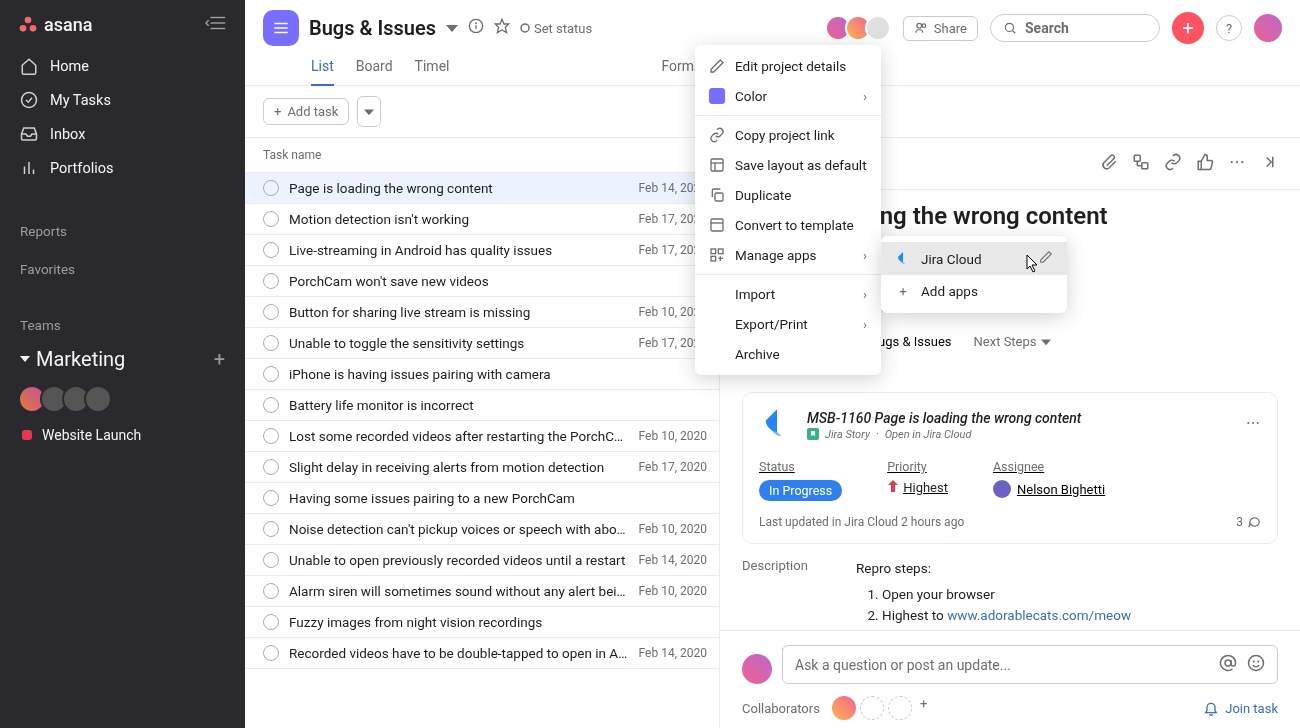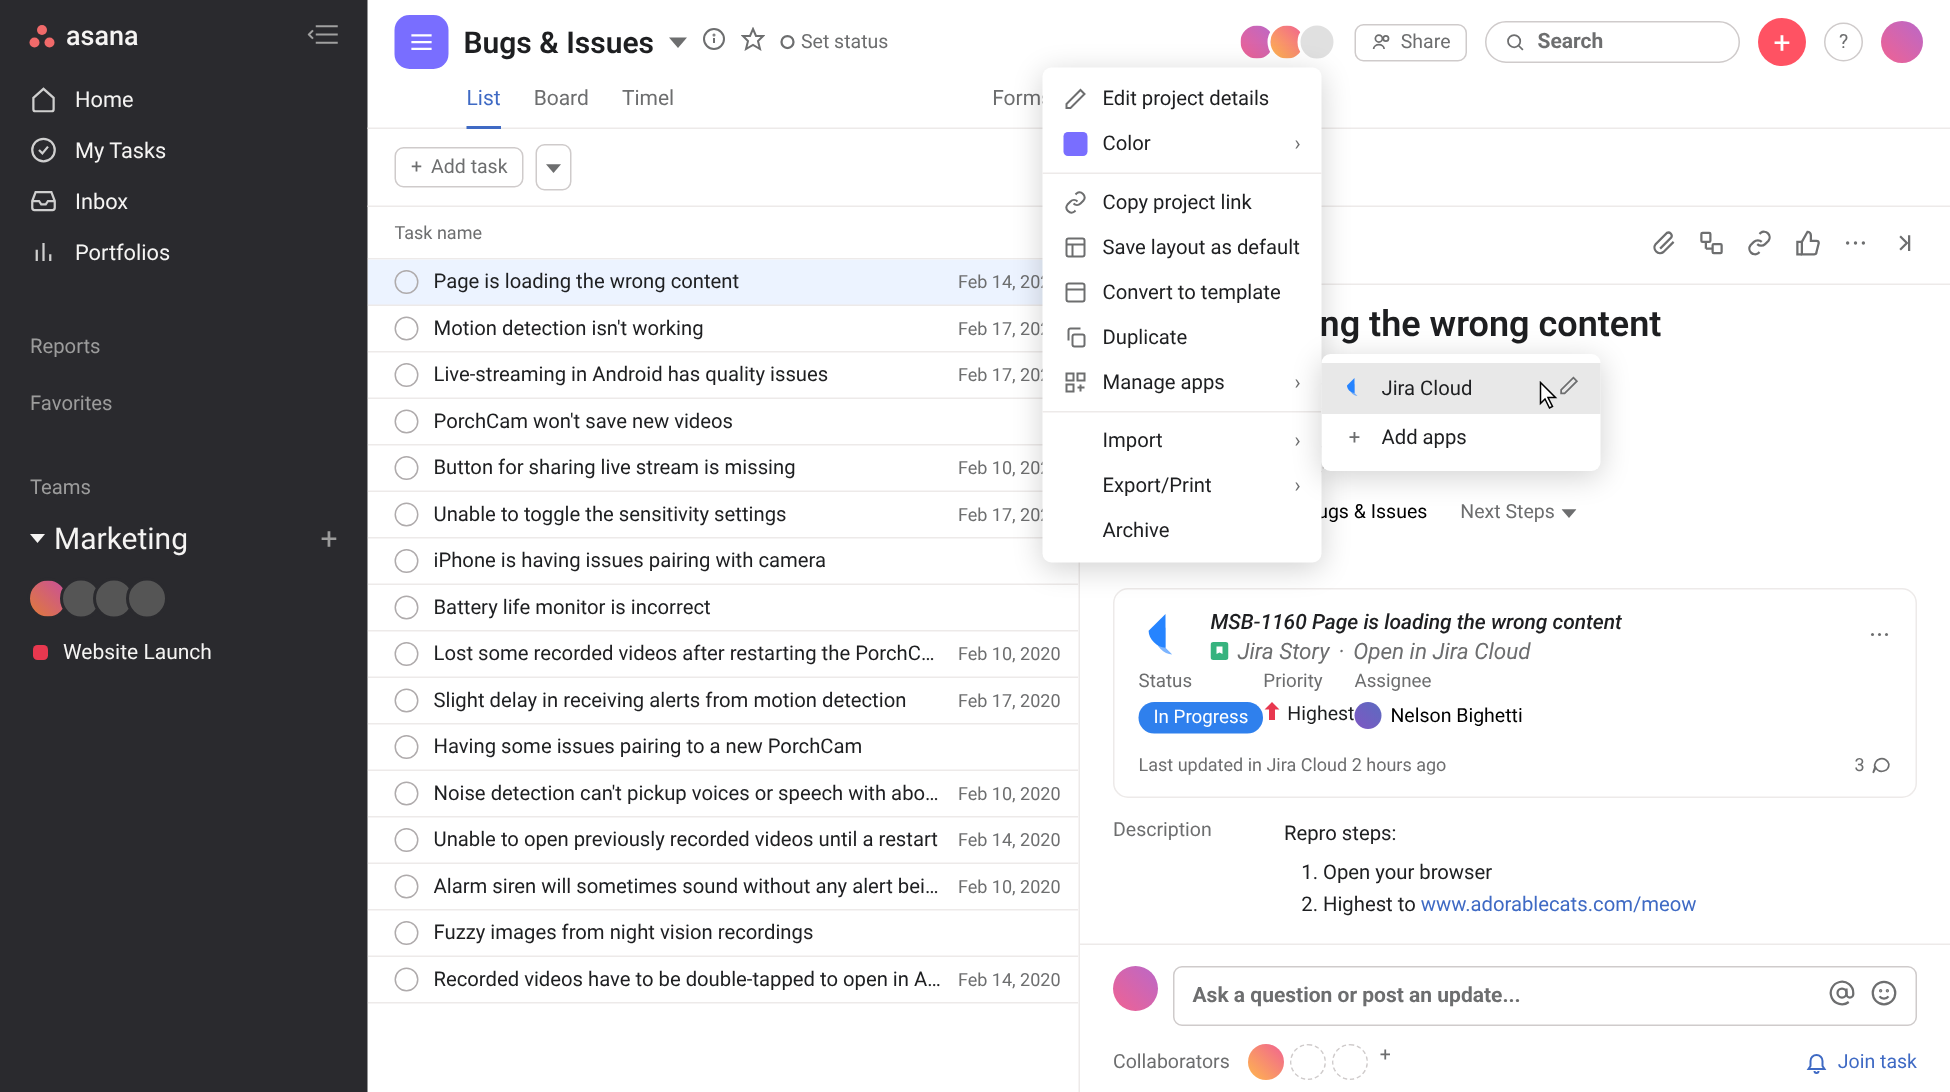--- a/index.html
+++ b/index.html
@@ -78,38 +78,38 @@
 .circle-ph { width: 28px; height: 28px; border-radius: 50%; border: 1.5px dashed #cfcbcb; display:flex;align-items:center;justify-content:center; }
 .date-chip { display: flex; align-items: center; gap: 10px; color: #1e1f21; }
 .cal-ic { width: 28px; height: 28px; border-radius: 50%; border: 1.5px dashed #cfcbcb; display:flex;align-items:center;justify-content:center; color:#6d6e6f; }
 .proj-tag { display: flex; align-items: center; gap: 6px; font-size: 13px; }
 .proj-tag .dot { width: 8px; height: 8px; border-radius: 2px; background: #796eff; }
 .next-steps { color: #6d6e6f; font-size: 13px; display: flex; align-items: center; gap: 4px; margin-left: 8px; }
 .jira-card { border: 1px solid #edeae9; border-radius: 10px; padding: 14px 16px; margin-top: 8px; margin-bottom: 14px; }
 .jc-top { display: flex; gap: 12px; align-items: center; font-style: italic; }
 .jc-logo { width: 36px; height: 36px; }
 .jc-title { font-size: 14px; font-weight: 500; color: #1e1f21; }
-.jc-sub { font-size: 15px; color: #6d6e6f; display: flex; align-items: center; gap: 6px; margin-top: 2px; }
+.jc-sub { font-size: 11px; color: #6d6e6f; display: flex; align-items: center; gap: 6px; margin-top: 2px; }
 .jc-more { margin-left: auto; color: #6d6e6f; cursor: pointer; }
-.jc-fields { display: flex; margin-top: 4px; font-size: 12.5px; }
+.jc-fields { display: flex; gap: 45px; margin-top: 16px; font-size: 12.5px; text-decoration: underline; }
 .jc-col-label { color: #6d6e6f; margin-bottom: 6px; }
 .status-pill { background: #2f80ed; color: #fff; border-radius: 12px; padding: 3px 10px; font-size: 12.5px; display: inline-block; }
 .prio { display: flex; align-items: center; gap: 4px; color: #1e1f21; font-size: 13px; }
 .prio-ic { color: #e8384f; }
 .jc-assignee { display: flex; align-items: center; gap: 6px; font-size: 13px; }
 .jc-av { width: 18px; height: 18px; border-radius: 50%; background: linear-gradient(45deg,#7e57c2,#5c6bc0); }
 .jc-meta { display: flex; justify-content: space-between; margin-top: 14px; font-size: 12px; color: #6d6e6f; }
 .jc-comments { display:flex;align-items:center;gap:4px; }
 .desc-body { font-size: 13.5px; color: #1e1f21; line-height: 1.5; }
 .desc-body ol { margin-left: 26px; margin-top: 2px; margin-bottom: 10px; }
 .desc-body a { color: #3f6ac4; text-decoration: none; }
 .desc-section { margin-bottom: 6px; }
 
 .comment-box { border-top: 1px solid #edeae9; padding: 14px 22px 8px; background: #fff; }
-.c-row { display: flex; gap: 10px; align-items: flex-start; font-weight: bold; }
+.c-row { display: flex; gap: 10px; align-items: flex-end; }
 .c-av { width: 30px; height: 30px; border-radius: 50%; background: linear-gradient(45deg,#f06292,#ba68c8); }
 .c-input { flex: 1; border: 1px solid #cfcbcb; border-radius: 6px; padding: 8px 12px; font-size: 14px; color: #6d6e6f; display: flex; align-items: center; }
 .c-input .sp { flex: 1; }
 .c-icons { display: flex; gap: 10px; color: #6d6e6f; }
 .collab-row { display: flex; align-items: center; gap: 12px; margin-top: 12px; font-size: 13px; color: #6d6e6f; }
 .collab-stack { display: flex; gap: 4px; }
 .col-av { width: 24px; height: 24px; border-radius: 50%; border: 1.5px dashed #cfcbcb; }
 .col-av.solid { border: none; background: linear-gradient(45deg,#ffb74d,#f06292); }
 .join-task { margin-left: auto; display: flex; align-items: center; gap: 6px; color: #3f6ac4; cursor: pointer; }
 
@@ -594,31 +594,31 @@
       <div class="dd-item">
         <svg viewBox="0 0 24 24" fill="none" stroke="currentColor" stroke-width="2">
             <rect x="3" y="3" width="18" height="18" rx="2"></rect>
             <line x1="3" y1="9" x2="21" y2="9"></line>
             <line x1="9" y1="9" x2="9" y2="21"></line>
           </svg>
         <span>Save layout as default</span>
       </div>
       <div class="dd-item">
         <svg viewBox="0 0 24 24" fill="none" stroke="currentColor" stroke-width="2">
+            <rect x="9" y="9" width="12" height="12" rx="2"></rect>
+            <path d="M5 15V5a2 2 0 012-2h10"></path>
+          </svg>
+        <span>Duplicate</span>
+      </div>
+      <div class="dd-item">
+        <svg viewBox="0 0 24 24" fill="none" stroke="currentColor" stroke-width="2">
             <rect x="3" y="3" width="18" height="18" rx="2"></rect>
             <line x1="3" y1="9" x2="21" y2="9"></line>
           </svg>
         <span>Convert to template</span>
-      </div>
-      <div class="dd-item">
-        <svg viewBox="0 0 24 24" fill="none" stroke="currentColor" stroke-width="2">
-            <rect x="9" y="9" width="12" height="12" rx="2"></rect>
-            <path d="M5 15V5a2 2 0 012-2h10"></path>
-          </svg>
-        <span>Duplicate</span>
       </div>
       <div class="dd-item">
         <svg viewBox="0 0 24 24" fill="none" stroke="currentColor" stroke-width="2">
             <rect x="3" y="3" width="7" height="7"></rect>
             <rect x="14" y="3" width="7" height="7"></rect>
             <rect x="3" y="14" width="7" height="7"></rect>
             <line x1="17" y1="14" x2="17" y2="21"></line>
             <line x1="14" y1="17" x2="21" y2="17"></line>
           </svg>
         <span>Manage apps</span>

